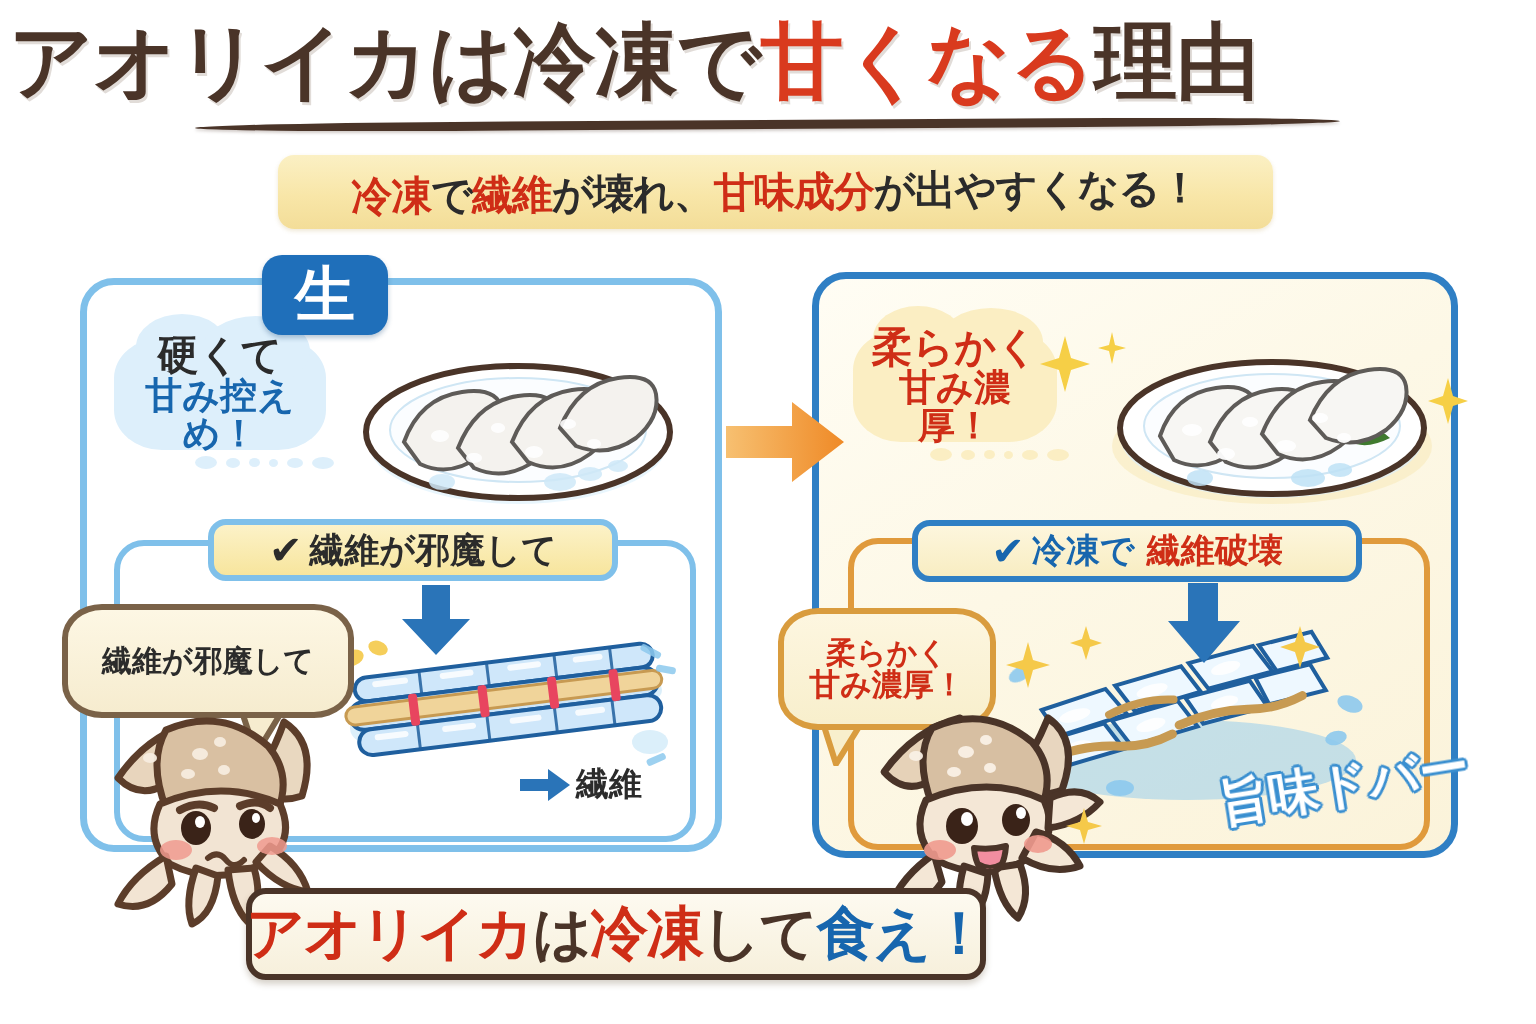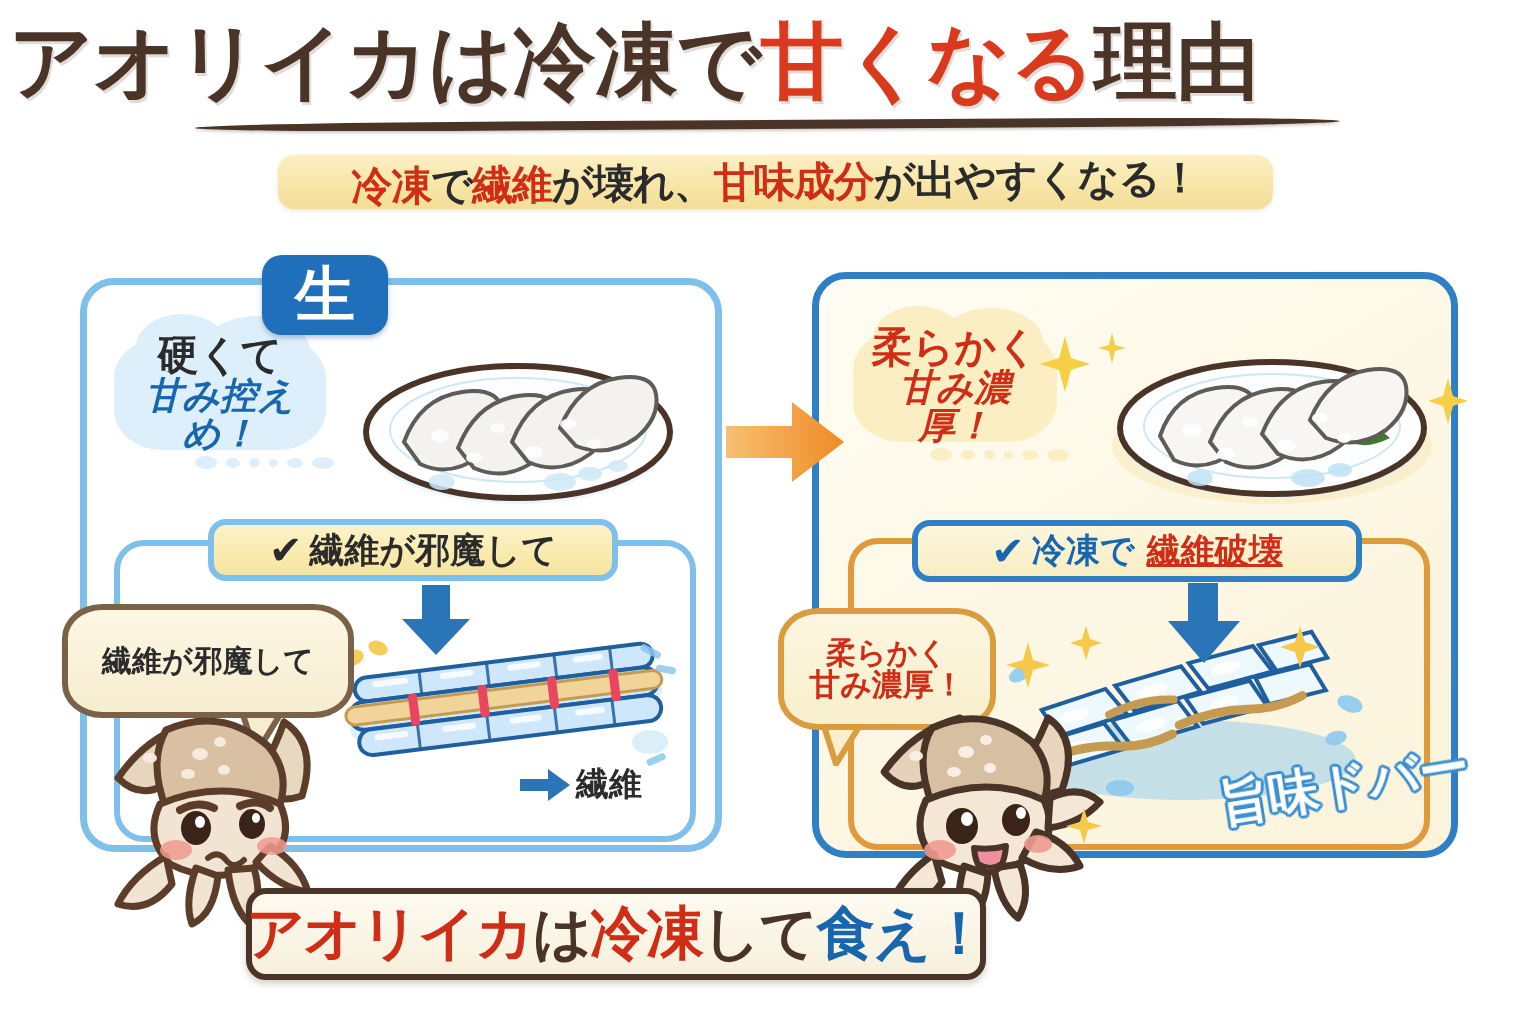--- a/index.html
+++ b/index.html
@@ -46,21 +46,21 @@
     background: #4a3428;
     border-radius: 50%/100%;
     transform: rotate(-0.35deg);
     box-shadow: 0 2px 3px rgba(74,52,40,.25);
   }
 
   
   #subtitle-ribbon {
     position: absolute;
     left: 278px; top: 155px;
-    width: 995px; height: 54px;
+    width: 995px; height: 74px;
     background: linear-gradient(180deg,#fbf0c4 0%, #f8e6a8 55%, #f3dd98 100%);
     border-radius: 16px;
     display: flex;
     align-items: center;
     justify-content: center;
     box-shadow: 0 2px 4px rgba(180,150,70,.22);
   }
   #subtitle-text {
     font-size: 41px;
     font-weight: 900;
@@ -141,21 +141,21 @@
   #cloud-raw::after  { width: 108px; height: 70px; background:#ddeffb; right: 16px; top: -22px; }
   #cloud-frozen {
     left: 853px; top: 330px;
     width: 204px; height: 112px;
     background: #fbeec3;
   }
   #cloud-frozen::before { width: 90px; height: 64px; background:#fbeec3; left: 20px; top: -24px; }
   #cloud-frozen::after  { width: 104px; height: 68px; background:#fbeec3; right: 14px; top: -22px; }
 
   .cloud-l1 { font-size: 41px; font-weight: 900; line-height: 1.04; position: relative; z-index: 2;}
-  .cloud-l2 { font-size: 37px; font-weight: 900; line-height: 1.04; position: relative; z-index: 2; font-style: italic;}
+  .cloud-l2 { font-size: 37px; font-weight: 900; line-height: 1.04; position: relative; z-index: 2;}
   .c-dark { color: #2b2b2b; }
   .c-blue { color: #1766ae; }
   .c-red  { color: #cf2d16; }
 
   .cloud-tail {
     position: absolute;
     display: flex; gap: 9px; align-items: center;
   }
   .cloud-tail i { display:block; border-radius: 50%; }
   #tail-raw { left: 195px; top: 456px; }
@@ -221,21 +221,21 @@
   }
   .check-mark {
     font-size: 40px;
     font-weight: 900;
     margin-right: 7px;
     line-height: 1;
   }
   .chk-dark { color: #2b2b2b; }
   .chk-blue { color: #1766ae; }
   .p-blue { color: #1766ae; }
-  .p-red  { color: #cf2d16; text-decoration: underline; }
+  .p-red  { color: #cf2d16; }
 
   
   .down-arrow { position: absolute; z-index: 7; }
   #downarrow-raw { left: 400px; top: 585px; width: 72px; height: 72px; }
   #downarrow-frozen { left: 1166px; top: 583px; width: 76px; height: 82px; }
 
   
   .fiber-ill { position: absolute; z-index: 4; }
   #fiber-intact { left: 340px; top: 632px; width: 340px; height: 150px; }
   #fiber-broken { left: 1000px; top: 620px; width: 372px; height: 180px; }

